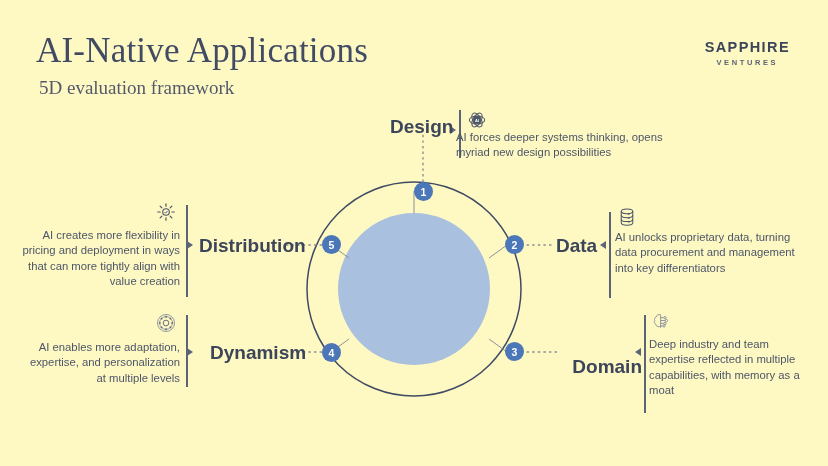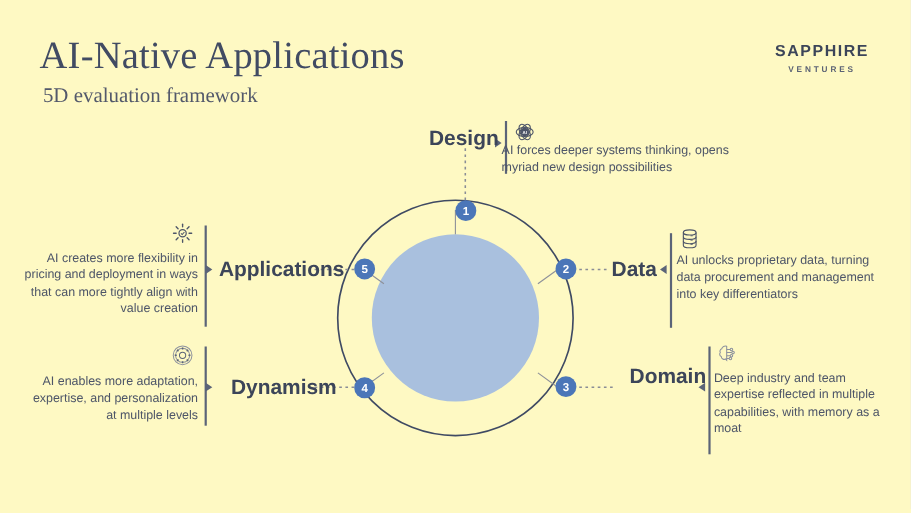--- a/index.html
+++ b/index.html
@@ -106,21 +106,21 @@
   .callout { position: absolute; }
 
   .cat-label {
     position: absolute;
     font-size: 19px;
     font-weight: 700;
     color: #3c4559;
     line-height: 18px;
     white-space: nowrap;
   }
-  .cat-label.two-line { white-space: normal; }
+  .cat-label.two-line { white-space: normal; margin-top: 24px; }
 
   .desc {
     position: absolute;
     font-size: 11.3px;
     line-height: 15.4px;
     color: #4d5568;
   }
   .desc.right-align { text-align: right; }
 
   .divider {
@@ -262,21 +262,21 @@
           <line x1="16.1" y1="16.1" x2="17.5" y2="17.5"></line>
           <line x1="6.5" y1="17.5" x2="7.9" y2="16.1"></line>
           <line x1="16.1" y1="7.9" x2="17.5" y2="6.5"></line>
         </g>
       </svg>
     </div>
     <div class="desc right-align" style="left:22px; top:340px; width:158px;">AI enables more adaptation, expertise, and personalization at multiple levels</div>
   </div>
 
   <div class="callout">
-    <div class="cat-label" style="left:199px; top:237px;">Applications</div>
+    <div class="cat-label" style="left:199px; top:237px;">Distribution</div>
     <div class="divider" style="left:186px; top:205px; height:92px;"></div>
     <div class="icon" style="left:155px; top:201px;">
       <svg viewBox="0 0 24 24" fill="none" stroke="#4d5568" stroke-width="1.2">
         <circle cx="12" cy="12" r="3.6"></circle>
         <path d="M10.4 12.1 l1.2 1.2 l2.2 -2.5" stroke-width="1.0"></path>
         <g stroke-width="1.35" stroke-linecap="round">
           <line x1="12" y1="3.0" x2="12" y2="5.6"></line>
           <line x1="12" y1="18.4" x2="12" y2="21.0"></line>
           <line x1="3.0" y1="12" x2="5.6" y2="12"></line>
           <line x1="18.4" y1="12" x2="21.0" y2="12"></line>

